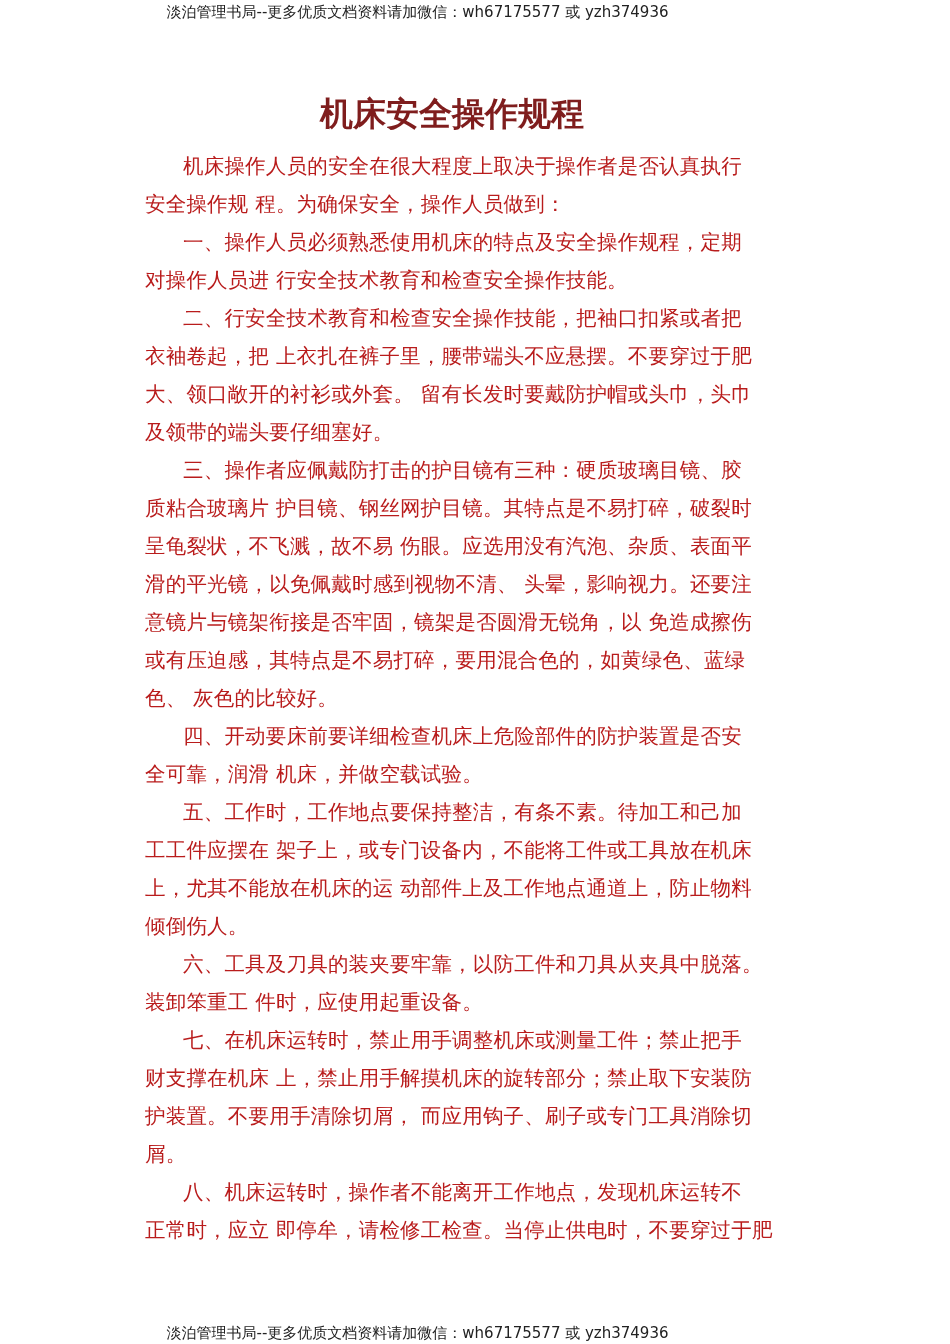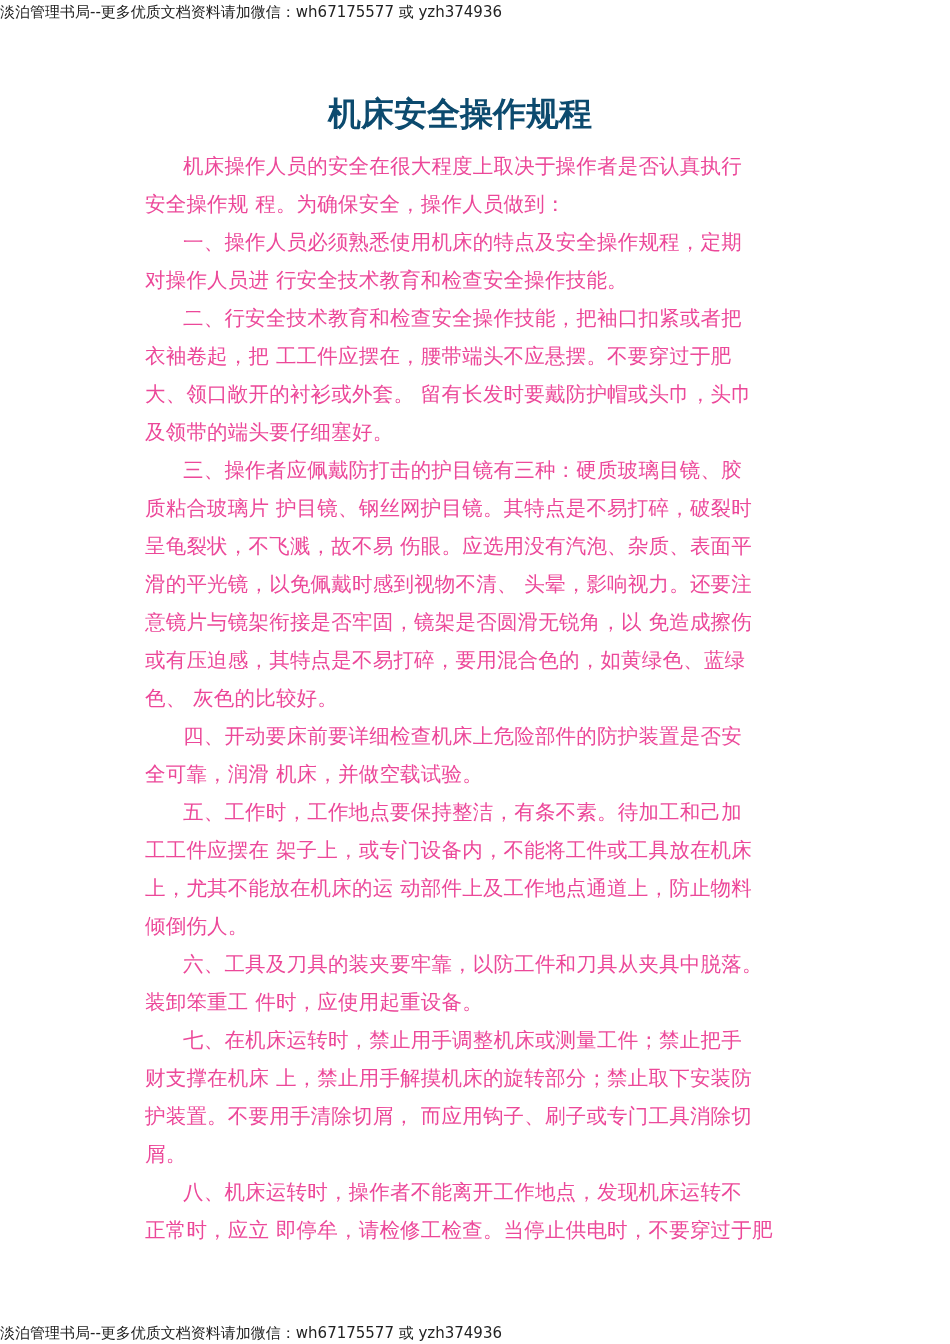--- a/index.html
+++ b/index.html
@@ -1,39 +1,39 @@
 <!DOCTYPE html>
 <html><head>
   <meta charset="utf-8">
   <style>
     html, body { margin: 0; padding: 0; background: #ffffff; }
     body { width: 950px; height: 1344px; position: relative; overflow: hidden; font-family: "DejaVu Serif", "Liberation Serif", serif; color: #111; }
-    .hdr { position: absolute; left: 0; width: 835px; text-align: left; font-family: "DejaVu Sans", "Liberation Sans", sans-serif; font-size: 15px; color: #222; line-height: 22px; }
+    .hdr { position: absolute; left: 0; width: 835px; text-align: center; font-family: "DejaVu Sans", "Liberation Sans", sans-serif; font-size: 15px; color: #222; line-height: 22px; }
     .hdr.top { top: 1px; }
     .hdr.bot { top: 1322px; }
-    .title { position: absolute; top: 92px; left: 8px; width: 904px; text-align: center; font-family: "DejaVu Sans", "Liberation Sans", sans-serif; font-weight: bold; font-size: 33px; line-height: 44px; color: #0c4a6e; }
-    .line { position: absolute; left: 145px; width: 680px; font-size: 20.5px; line-height: 30px; white-space: nowrap; color: #ec4899; letter-spacing: 0.2px; }
+    .title { position: absolute; top: 92px; left: 0; width: 904px; text-align: center; font-family: "DejaVu Sans", "Liberation Sans", sans-serif; font-weight: bold; font-size: 33px; line-height: 44px; color: #7f1d1d; }
+    .line { position: absolute; left: 145px; width: 680px; font-size: 20.5px; line-height: 30px; white-space: nowrap; color: #b91c1c; letter-spacing: 0.2px; }
     .line.indent { left: 183px; }
   </style>
 </head>
 <body>
 
 <div class="hdr top">淡泊管理书局--更多优质文档资料请加微信：wh67175577 或 yzh374936</div>
 
 <div class="title">机床安全操作规程</div>
 
 <div>
   <div class="line indent" style="top:151px">机床操作人员的安全在很大程度上取决于操作者是否认真执行</div>
   <div class="line" style="top:189px">安全操作规 程。为确保安全，操作人员做到：</div>
 
   <div class="line indent" style="top:227px">一、操作人员必须熟悉使用机床的特点及安全操作规程，定期</div>
   <div class="line" style="top:265px">对操作人员进 行安全技术教育和检查安全操作技能。</div>
 
   <div class="line indent" style="top:303px">二、行安全技术教育和检查安全操作技能，把袖口扣紧或者把</div>
-  <div class="line" style="top:341px">衣袖卷起，把 工工件应摆在，腰带端头不应悬摆。不要穿过于肥</div>
+  <div class="line" style="top:341px">衣袖卷起，把 上衣扎在裤子里，腰带端头不应悬摆。不要穿过于肥</div>
   <div class="line" style="top:379px">大、领口敞开的衬衫或外套。 留有长发时要戴防护帽或头巾，头巾</div>
   <div class="line" style="top:417px">及领带的端头要仔细塞好。</div>
 
   <div class="line indent" style="top:455px">三、操作者应佩戴防打击的护目镜有三种：硬质玻璃目镜、胶</div>
   <div class="line" style="top:493px">质粘合玻璃片 护目镜、钢丝网护目镜。其特点是不易打碎，破裂时</div>
   <div class="line" style="top:531px">呈龟裂状，不飞溅，故不易 伤眼。应选用没有汽泡、杂质、表面平</div>
   <div class="line" style="top:569px">滑的平光镜，以免佩戴时感到视物不清、 头晕，影响视力。还要注</div>
   <div class="line" style="top:607px">意镜片与镜架衔接是否牢固，镜架是否圆滑无锐角，以 免造成擦伤</div>
   <div class="line" style="top:645px">或有压迫感，其特点是不易打碎，要用混合色的，如黄绿色、蓝绿</div>
   <div class="line" style="top:683px">色、 灰色的比较好。</div>

